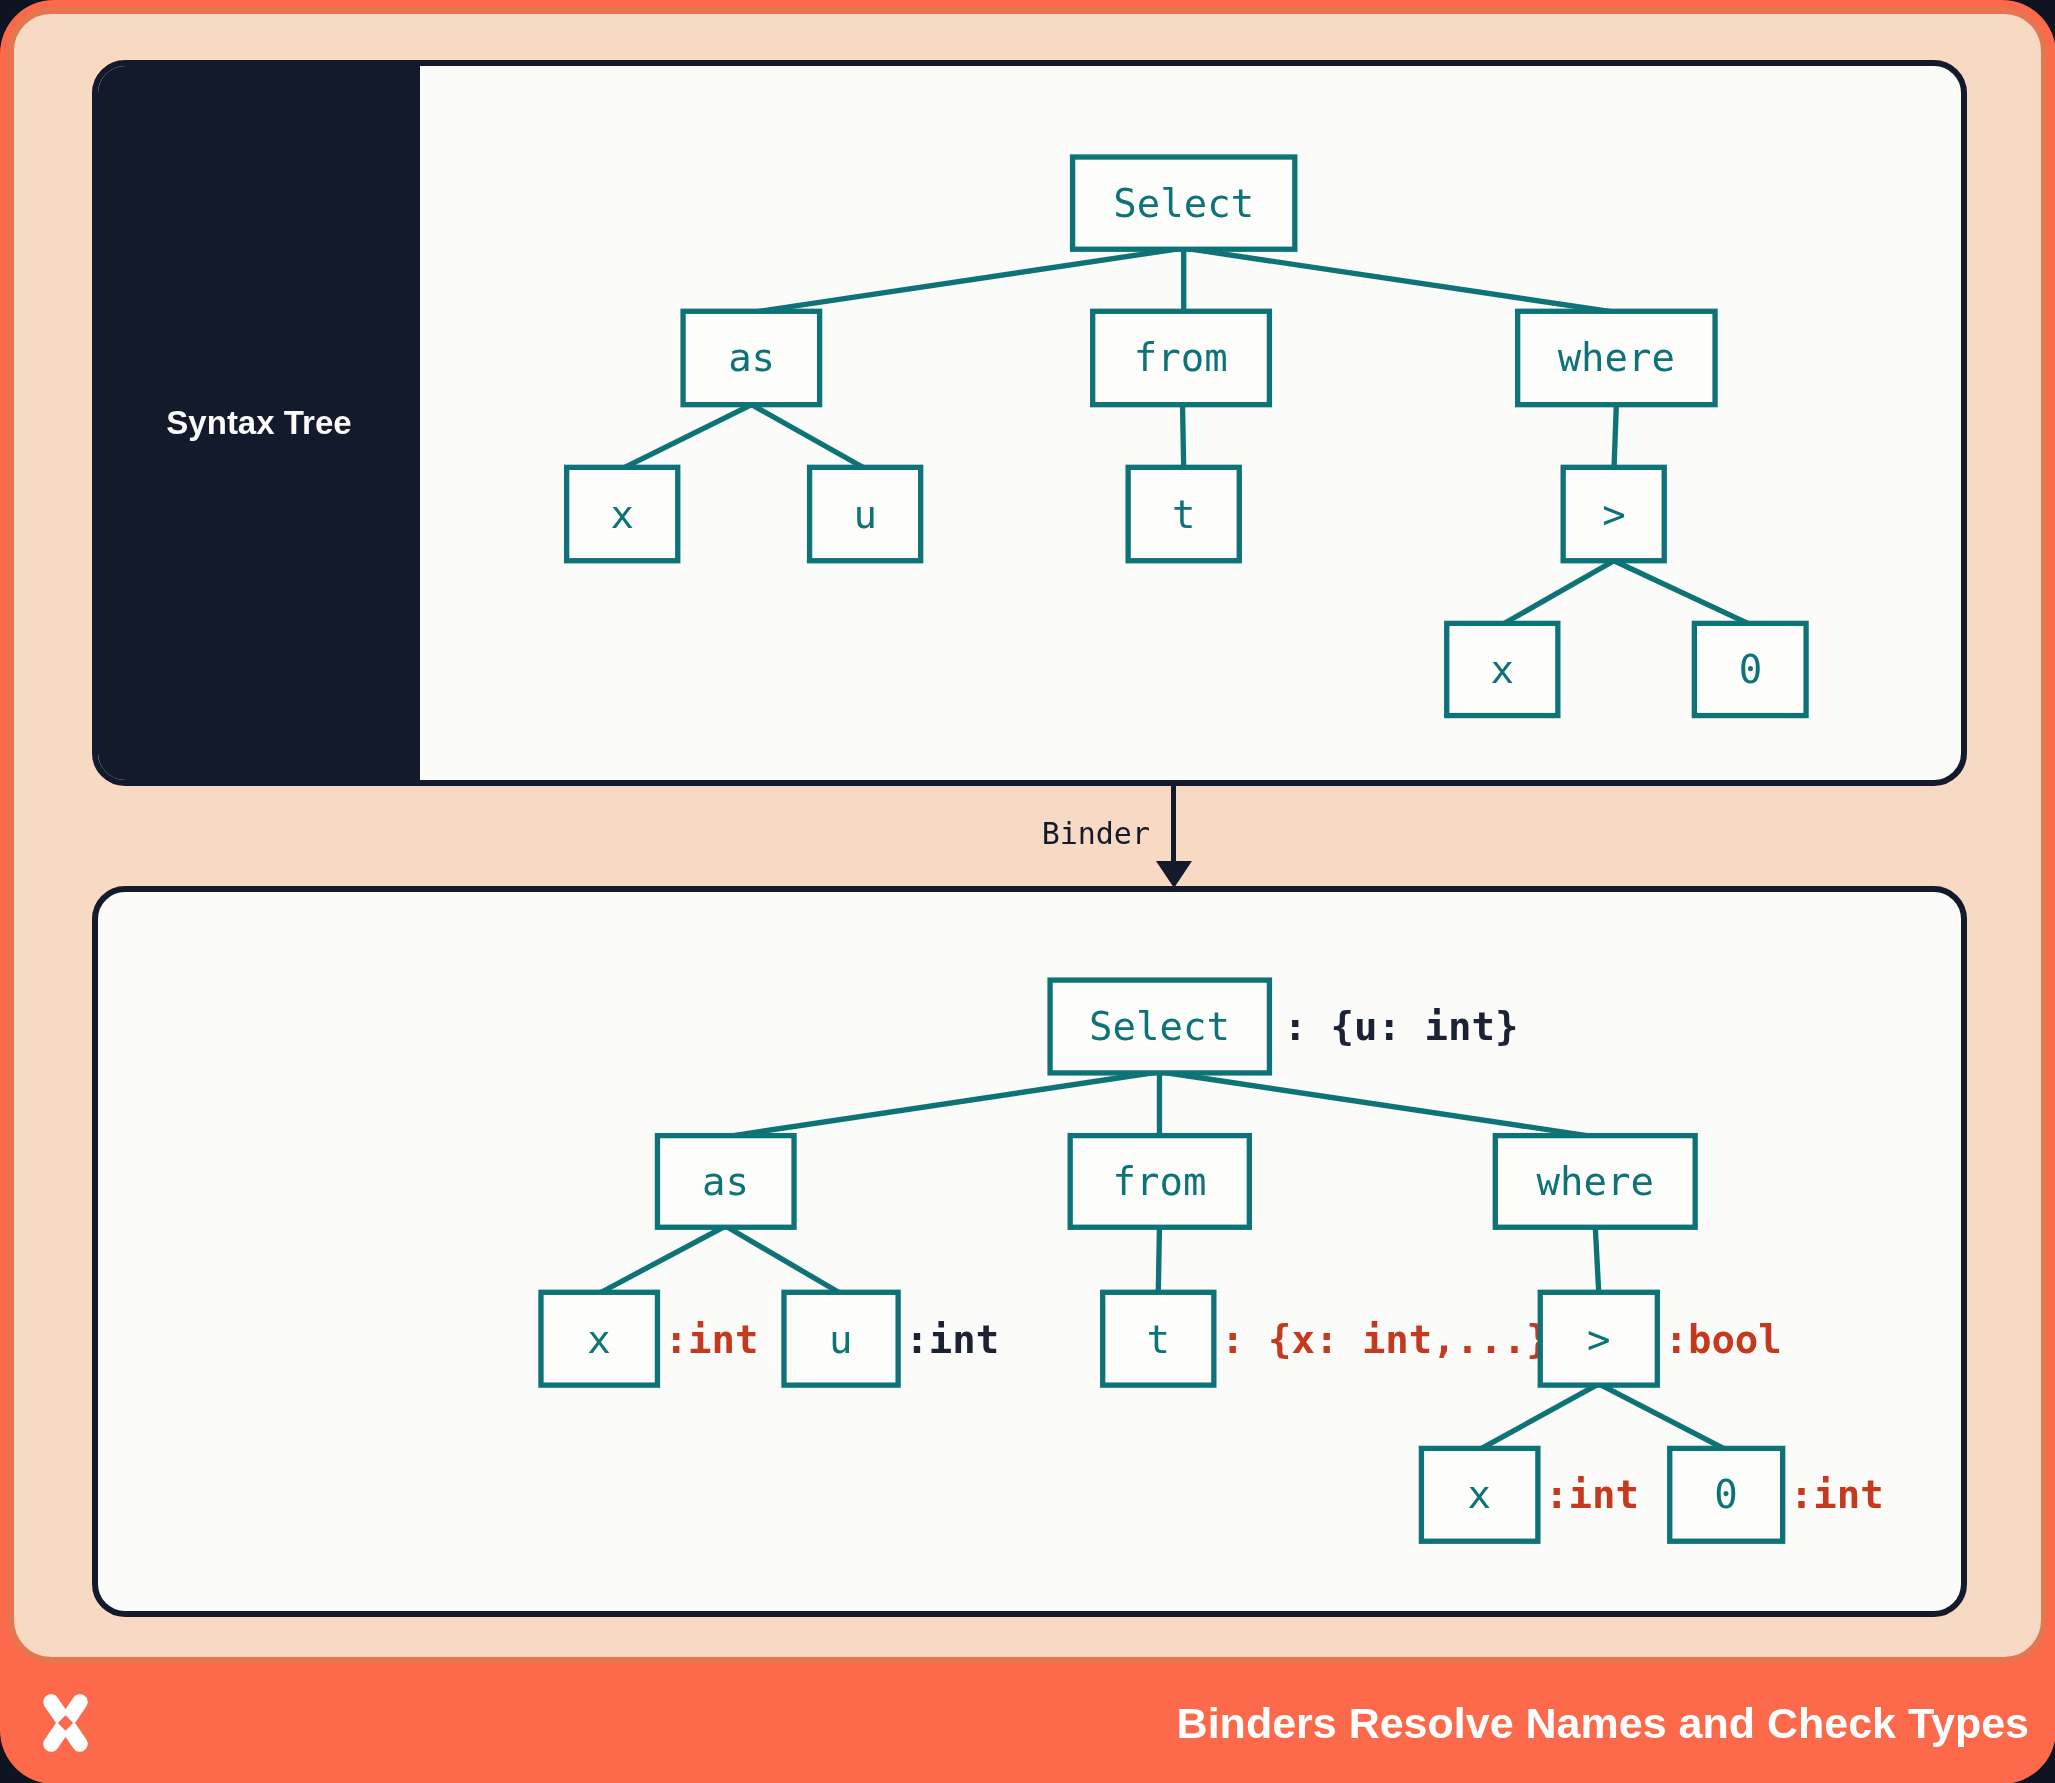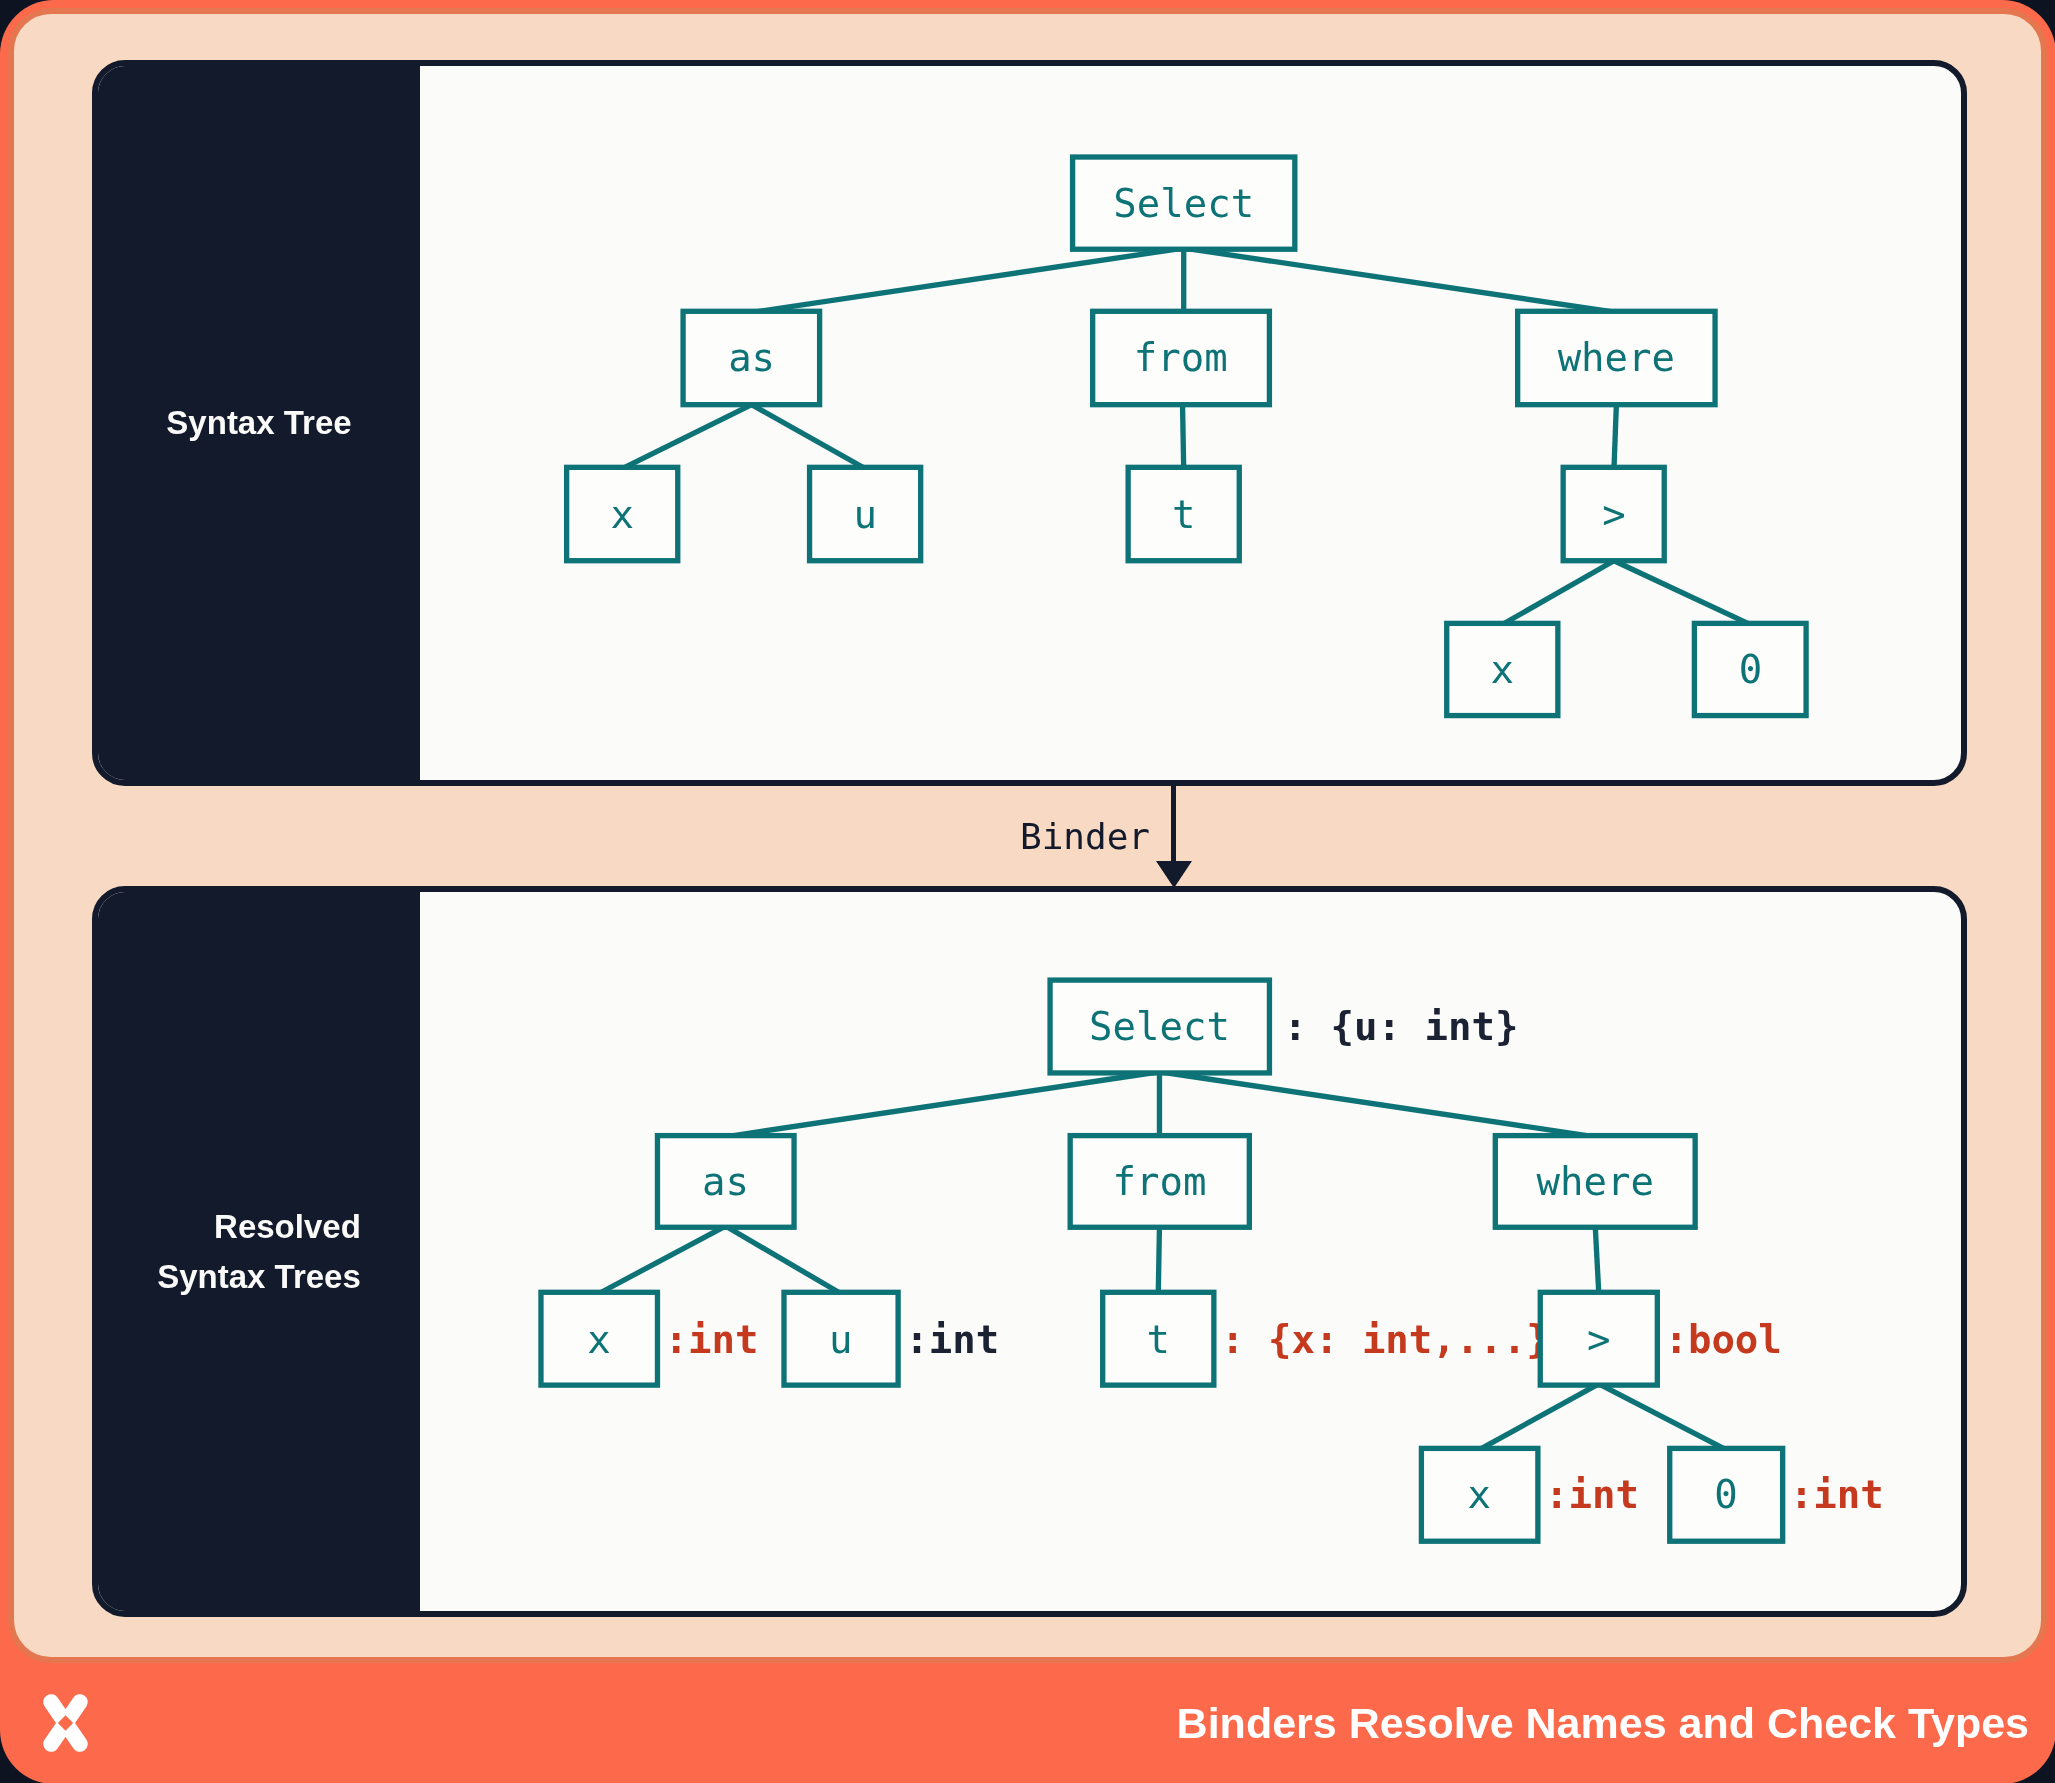--- a/index.html
+++ b/index.html
@@ -52,21 +52,21 @@
     position:absolute;left:1171px;top:786px;width:5.3px;height:78px;
     background:#131A2B;
   }
   #binder-arrowhead{
     position:absolute;left:1156px;top:861px;width:0;height:0;
     border-left:18px solid transparent;border-right:18px solid transparent;
     border-top:27px solid #131A2B;
   }
   #binder-label{
     position:absolute;left:946px;top:816px;width:204px;text-align:right;
-    font-family:"DejaVu Sans Mono", monospace;font-size:36px;color:#131A2B;
+    font-family:"DejaVu Sans Mono", monospace;font-size:30px;color:#131A2B;
   }
   #footer{
     position:absolute;left:0;top:1663px;width:2056px;height:141px;
   }
   #footer-logo{
     position:absolute;left:34px;top:30px;width:63px;height:60px;
   }
   #footer-title{
     position:absolute;right:27px;top:0;height:121px;
     display:flex;align-items:center;
@@ -141,26 +141,20 @@
   </svg>
 </div>
 
 <div id="binder-connector">
   <div id="binder-label">Binder</div>
   <div id="binder-line"></div>
   <div id="binder-arrowhead"></div>
 </div>
 
 <div class="panel" id="bottom-panel">
-  <div class="sidebar">
-    <div class="sidebar-label">
-      <div>Resolved</div>
-      <div>Syntax Trees</div>
-    </div>
-  </div>
   <svg class="tree-svg" width="1541" height="719" viewBox="0 0 2605 1216">
 
     <g>
       <line class="edge" x1="1250" y1="304" x2="516" y2="414"></line>
       <line class="edge" x1="1250" y1="304" x2="1250" y2="414"></line>
       <line class="edge" x1="1250" y1="304" x2="1987" y2="414"></line>
       <line class="edge" x1="516" y1="565" x2="302" y2="679"></line>
       <line class="edge" x1="516" y1="565" x2="711" y2="679"></line>
       <line class="edge" x1="1250" y1="565" x2="1248" y2="679"></line>
       <line class="edge" x1="1987" y1="565" x2="1993" y2="679"></line>

